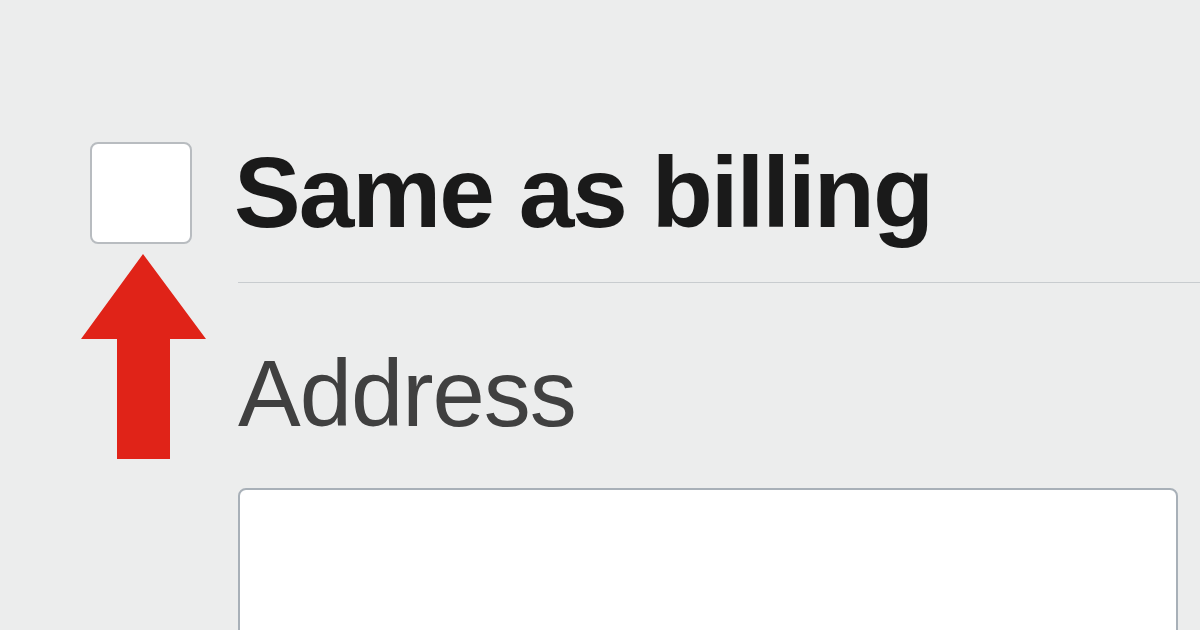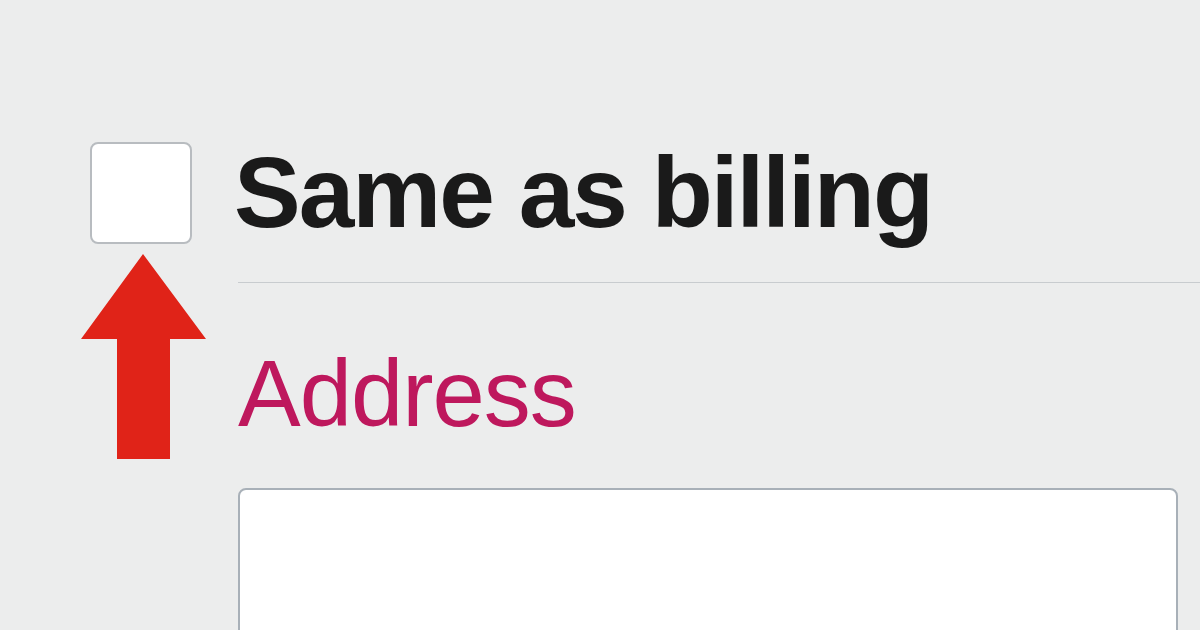--- a/index.html
+++ b/index.html
@@ -54,21 +54,21 @@
     }
     .address-block {
       position: absolute;
       top: 340px;
       left: 238px;
       right: 0;
     }
     .address-label {
       font-size: 94px;
       font-weight: 400;
-      color: #be185d;
+      color: #404040;
       letter-spacing: -1px;
       margin-bottom: 40px;
     }
     .address-input {
       width: 940px;
       height: 160px;
       background: #ffffff;
       border: 2px solid #a8b0b8;
       border-radius: 8px;
       font-size: 40px;

